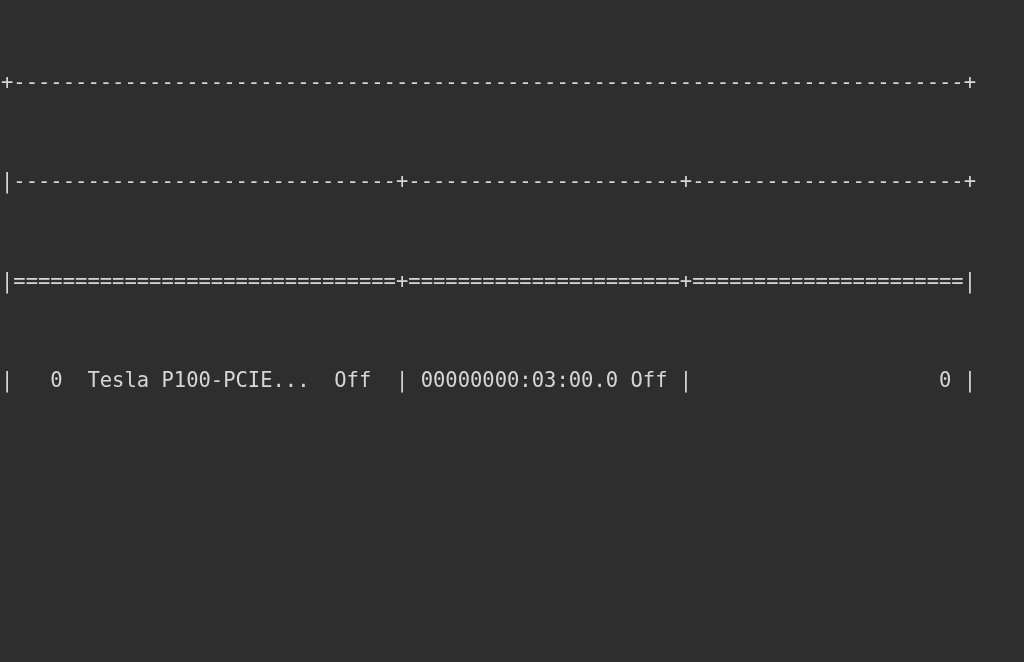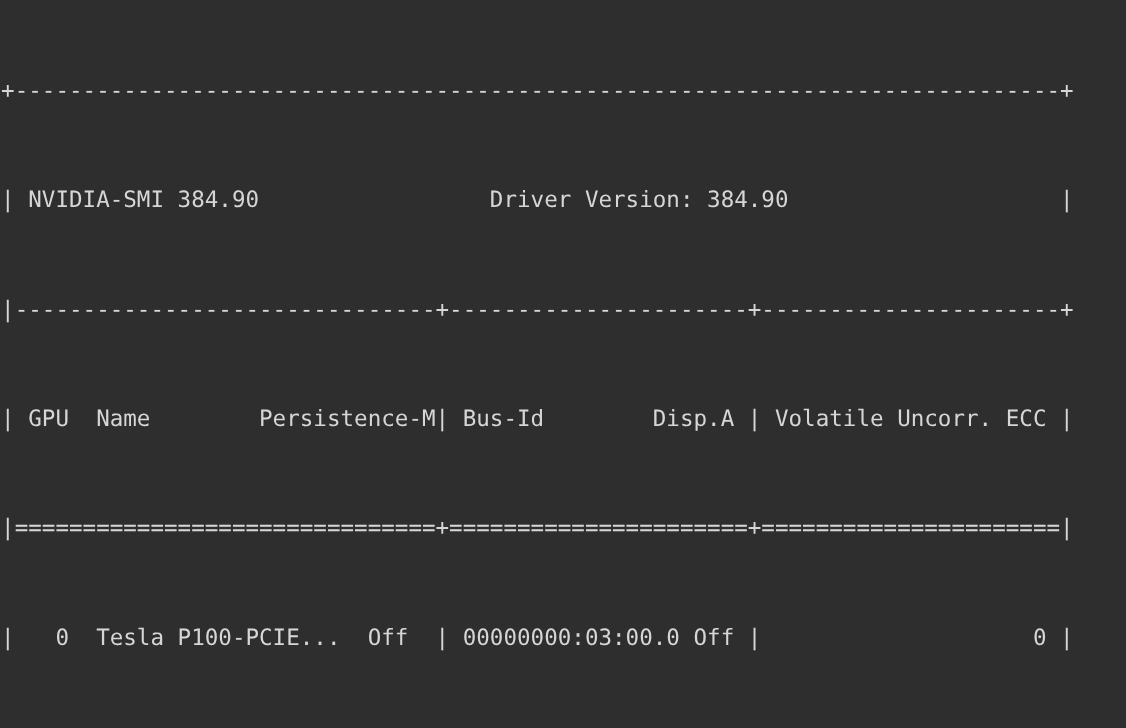--- a/index.html
+++ b/index.html
@@ -31,23 +31,21 @@
     height: 33.1px;
     white-space: pre;
     font-variant-ligatures: none;
   }
 </style>
 </head>
 <body>
 
 <div id="terminal">
   <div class="line">+-----------------------------------------------------------------------------+</div>
-  <div class="line">| NVIDIA-SMI 384.90                 Driver Version: 384.90                    |</div>
   <div class="line">|-------------------------------+----------------------+----------------------+</div>
-  <div class="line">| GPU  Name        Persistence-M| Bus-Id        Disp.A | Volatile Uncorr. ECC |</div>
   <div class="line">|===============================+======================+======================|</div>
   <div class="line">|   0  Tesla P100-PCIE...  Off  | 00000000:03:00.0 Off |                    0 |</div>
   
   
   
   
   
   
   
   

